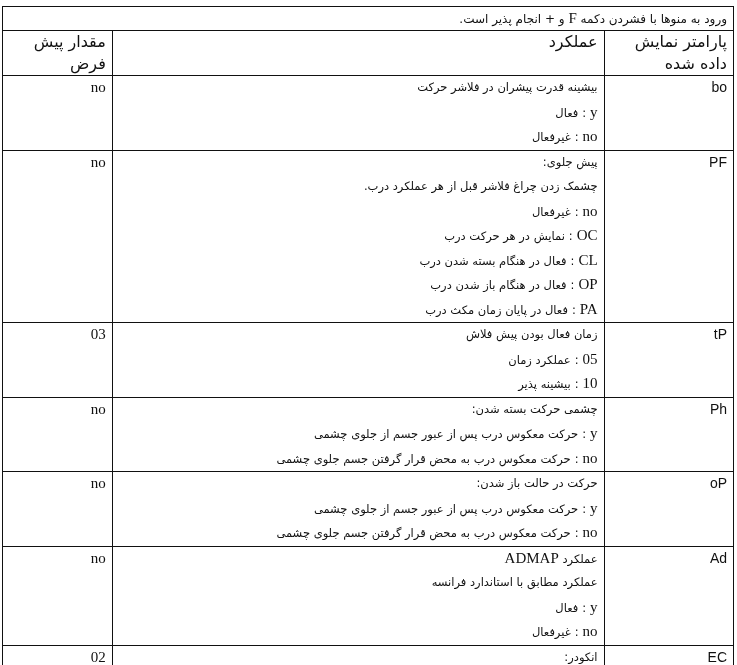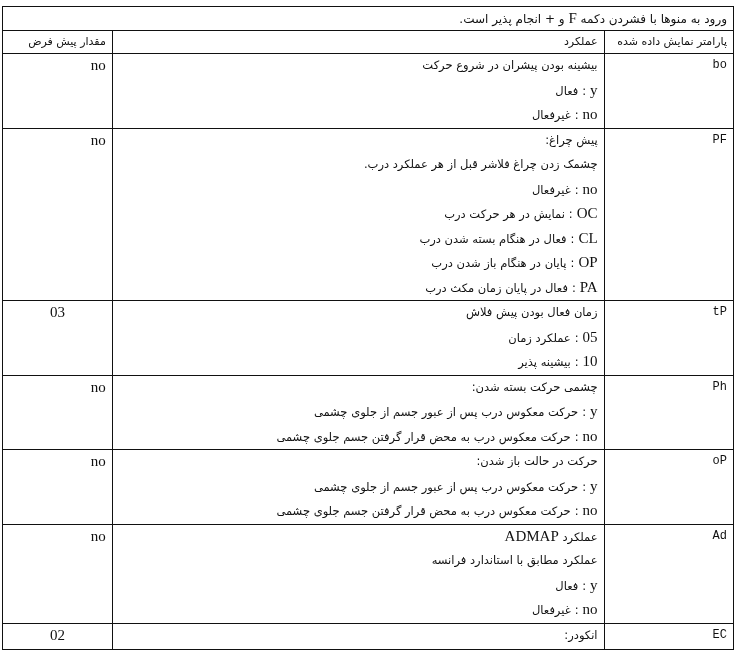--- a/index.html
+++ b/index.html
@@ -34,46 +34,46 @@
       font-size: 12px;
       line-height: 22px;
       text-align: right;
     }
     .intro-cell .latin {
       font-family: "Liberation Serif", serif;
       font-size: 15px;
     }
     .head-cell {
       height: 22px;
-      font-size: 11px;
+      font-size: 16px;
       line-height: 22px;
       text-align: right;
     }
     .param-cell {
-      font-family: Liberation Mono, monospace;
-      font-size: 12px;
+      font-family: Liberation Sans, sans-serif;
+      font-size: 14px;
       line-height: 22px;
       text-align: left;
       direction: ltr;
       padding-left: 6px;
       padding-right: 4px;
       padding-top: 1px;
     }
     .param-cell .pv {
       display: block;
       text-align: right;
     }
     .default-cell {
       font-family: "Liberation Serif", serif;
       font-size: 15px;
       line-height: 22px;
       padding-top: 1px;
     }
     .default-cell.al-right { text-align: right; }
-    .default-cell.al-left { text-align: center; }
+    .default-cell.al-left { text-align: right; }
     .func-cell {
       font-size: 11.5px;
       text-align: right;
       padding-top: 1px;
       padding-bottom: 2px;
     }
     .line {
       height: 24.5px;
       line-height: 22px;
       white-space: nowrap;
@@ -119,38 +119,38 @@
     <td class="head-cell">پارامتر نمایش داده شده</td>
     <td class="head-cell">عملکرد</td>
     <td class="head-cell">مقدار پیش فرض</td>
   </tr>
 
   <tr class="r-bo">
     <td class="param-cell">
           <span class="pv">bo</span>
         </td>
     <td class="func-cell">
-      <div class="line">بیشینه بودن پیشران در شروع حرکت</div>
+      <div class="line">بیشینه قدرت پیشران در فلاشر حرکت</div>
       <div class="line"><span class="opt-code">y</span><span class="sep">:</span><span>فعال</span></div>
       <div class="line"><span class="opt-code">no</span><span class="sep">:</span><span>غیرفعال</span></div>
     </td>
     <td class="default-cell al-right">no</td>
   </tr>
 
   <tr class="r-pf">
     <td class="param-cell">
           <span class="pv">PF</span>
         </td>
     <td class="func-cell">
-      <div class="line">پیش چراغ:</div>
+      <div class="line">پیش جلوی:</div>
       <div class="line">چشمک زدن چراغ فلاشر قبل از هر عملکرد درب.</div>
       <div class="line"><span class="opt-code">no</span><span class="sep">:</span><span>غیرفعال</span></div>
       <div class="line"><span class="opt-code">OC</span><span class="sep">:</span><span>نمایش در هر حرکت درب</span></div>
       <div class="line"><span class="opt-code">CL</span><span class="sep">:</span><span>فعال در هنگام بسته شدن درب</span></div>
-      <div class="line"><span class="opt-code">OP</span><span class="sep">:</span><span>پایان در هنگام باز شدن درب</span></div>
+      <div class="line"><span class="opt-code">OP</span><span class="sep">:</span><span>فعال در هنگام باز شدن درب</span></div>
       <div class="line"><span class="opt-code">PA</span><span class="sep">:</span><span>فعال در پایان زمان مکث درب</span></div>
     </td>
     <td class="default-cell al-right">no</td>
   </tr>
 
   <tr class="r-tp">
     <td class="param-cell">
           <span class="pv">tP</span>
         </td>
     <td class="func-cell">

